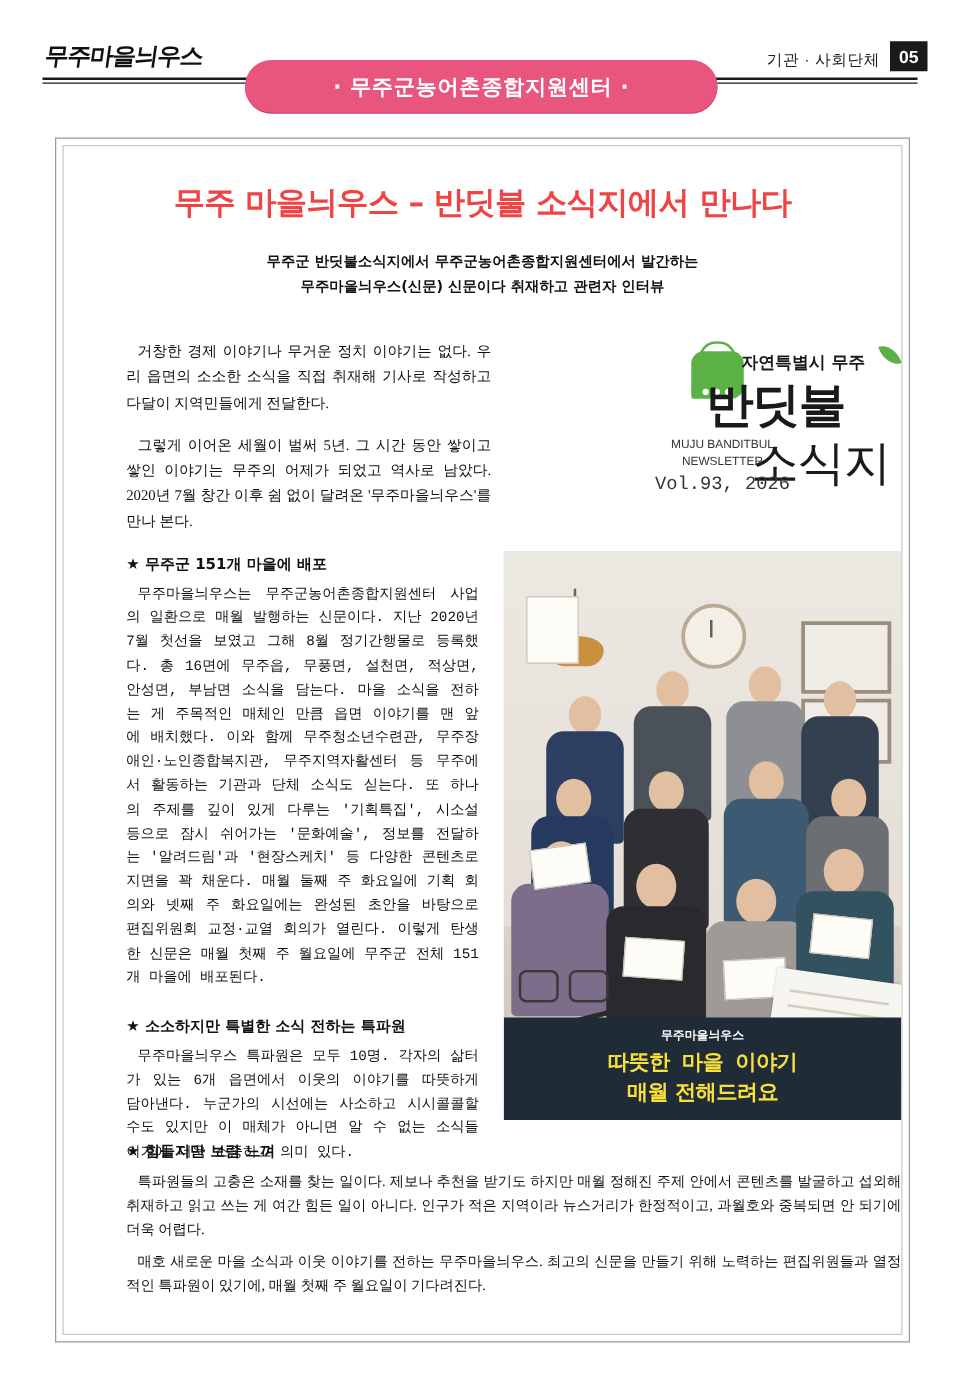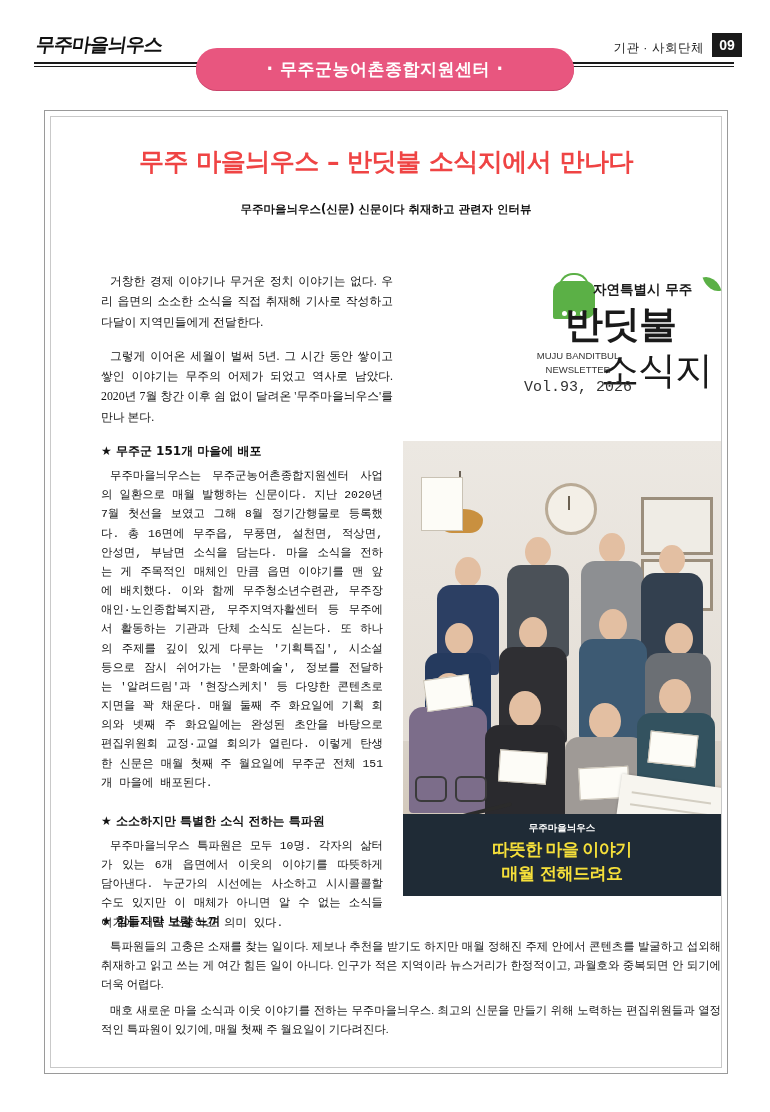--- a/index.html
+++ b/index.html
@@ -192,21 +192,21 @@
     position:absolute;left:0;bottom:0;width:318px;height:82px;
     background:#1f2b36;
   }
   .ph-banner .bn-logo{
     position:absolute;left:0;top:8px;width:318px;text-align:center;
     font-family:"DejaVu Sans", sans-serif;
     font-size:9.5px;font-weight:bold;color:#ffffff;
   }
   .ph-banner .bn1{
     position:absolute;left:0;top:24px;width:318px;text-align:center;
-    font-family:Liberation Serif, serif;
+    font-family:Liberation Mono, monospace;
     font-size:17px;font-weight:bold;color:#f6e03a;letter-spacing:-0.5px;
   }
   .ph-banner .bn2{
     position:absolute;left:0;top:48px;width:318px;text-align:center;
     font-family:"DejaVu Sans", sans-serif;
     font-size:17px;font-weight:bold;color:#f6e03a;letter-spacing:-0.5px;
   }
   .ph-glasses{
     position:absolute;left:12px;top:335px;width:72px;height:26px;
   }
@@ -240,32 +240,33 @@
   }
 </style>
 </head>
 <body>
 
 <div class="page-header">
   <div class="logo">무주마을늬우스</div>
   <div class="header-rule"></div>
   <div class="header-rule2"></div>
   <div class="section-label">기관 · 사회단체</div>
-  <div class="page-number">09</div>
+  <div class="page-number">05</div>
   <div class="ribbon">
     <span>· 무주군농어촌종합지원센터 ·</span>
   </div>
 </div>
 
 <div class="frame">
   <div class="frame-inner"></div>
 
   <div class="headline">무주 마을늬우스 – 반딧불 소식지에서 만나다</div>
 
   <div class="subhead">
+    <div>무주군 반딧불소식지에서 무주군농어촌종합지원센터에서 발간하는</div>
     <div>무주마을늬우스(신문) 신문이다 취재하고 관련자 인터뷰</div>
   </div>
 
   <div class="lead">
     <p>거창한 경제 이야기나 무거운 정치 이야기는 없다. 우리 읍면의 소소한 소식을 직접 취재해 기사로 작성하고 다달이 지역민들에게 전달한다.</p>
     <p>그렇게 이어온 세월이 벌써 5년. 그 시간 동안 쌓이고 쌓인 이야기는 무주의 어제가 되었고 역사로 남았다. 2020년 7월 창간 이후 쉼 없이 달려온 '무주마을늬우스'를 만나 본다.</p>
   </div>
 
   <div class="nl-logo">
     <div class="nl-leaf">

